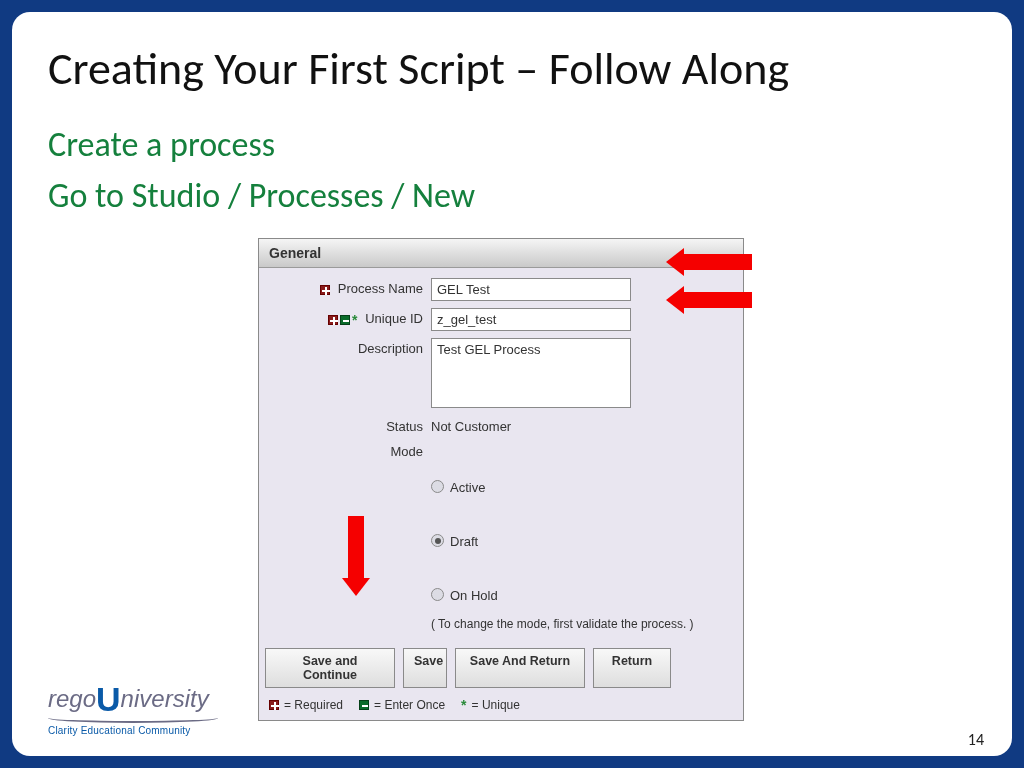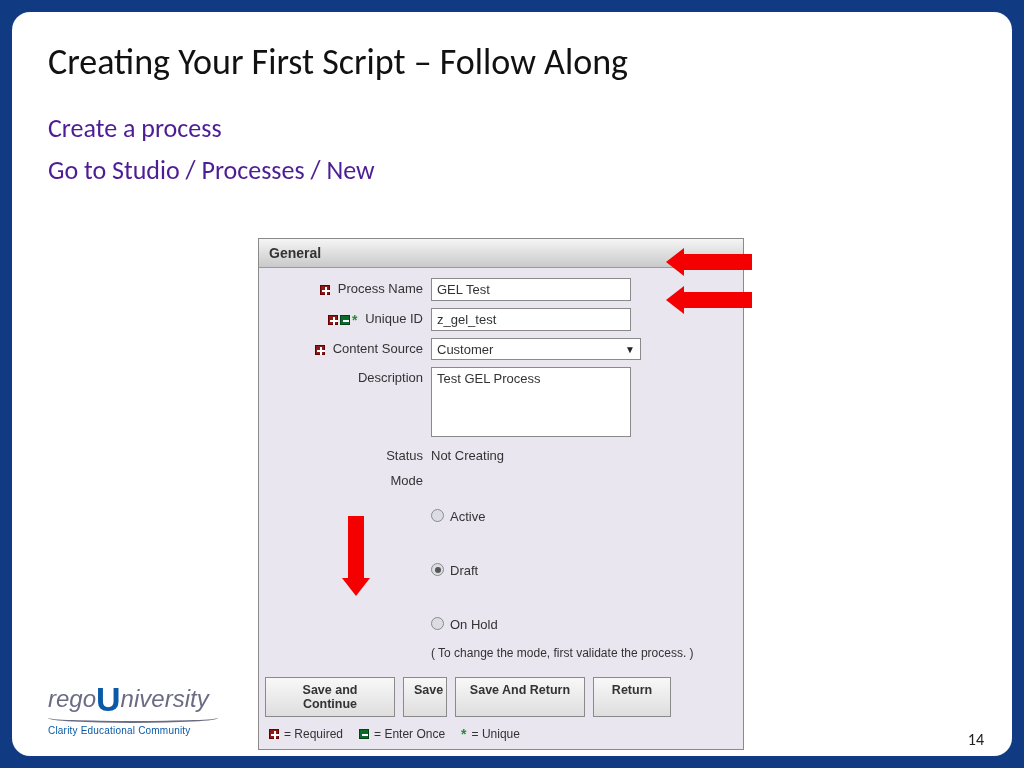--- a/index.html
+++ b/index.html
@@ -12,28 +12,28 @@
     position: relative;
   }
   .slide {
     position: absolute;
     top: 12px; left: 12px; right: 12px; bottom: 12px;
     background: #fff;
     border-radius: 18px;
     padding: 28px 36px 20px 36px;
   }
   .title {
-    font-size: 36px;
+    font-size: 46px;
     font-weight: 400;
     color: #111;
     margin: 0 0 28px 0;
   }
   .body-text {
-    font-size: 26px;
-    color: #4c1d95;
+    font-size: 34px;
+    color: #15803d;
     margin: 0 0 10px 0;
   }
   .form-wrap {
     position: absolute;
     left: 246px;
     top: 226px;
     width: 486px;
     border: 1px solid #8a8a8a;
     background: #e9e6f0;
     font-family: Arial, Helvetica, sans-serif;
@@ -194,49 +194,35 @@
             <span class="mark once"></span>
             <span class="mark uni">*</span>
           </span>
           <span>Unique ID</span>
         </div>
         <div class="ctl">
           <div class="text-input">z_gel_test</div>
         </div>
       </div>
 
-      <div class="row">
-        <div class="lbl">
-          <span class="marks">
-              <span class="mark req"></span>
-            </span>
-          <span>Content Source</span>
-        </div>
-        <div class="ctl">
-          <div class="select">
-            <span>Customer</span>
-            <span class="arrow">▼</span>
-          </div>
-        </div>
-      </div>
 
       <div class="row">
         <div class="lbl">
           <span>Description</span>
         </div>
         <div class="ctl">
           <div class="textarea">Test GEL Process</div>
         </div>
       </div>
 
       <div class="row" style="margin-top:8px;">
         <div class="lbl">
           <span>Status</span>
         </div>
-        <div class="ctl static">Not Creating</div>
+        <div class="ctl static">Not Customer</div>
       </div>
 
       <div class="row">
         <div class="lbl">
           <span>Mode</span>
         </div>
         <div class="ctl">
           <div class="radio-row">
             <span class="radio"></span>
             <span>Active</span>

